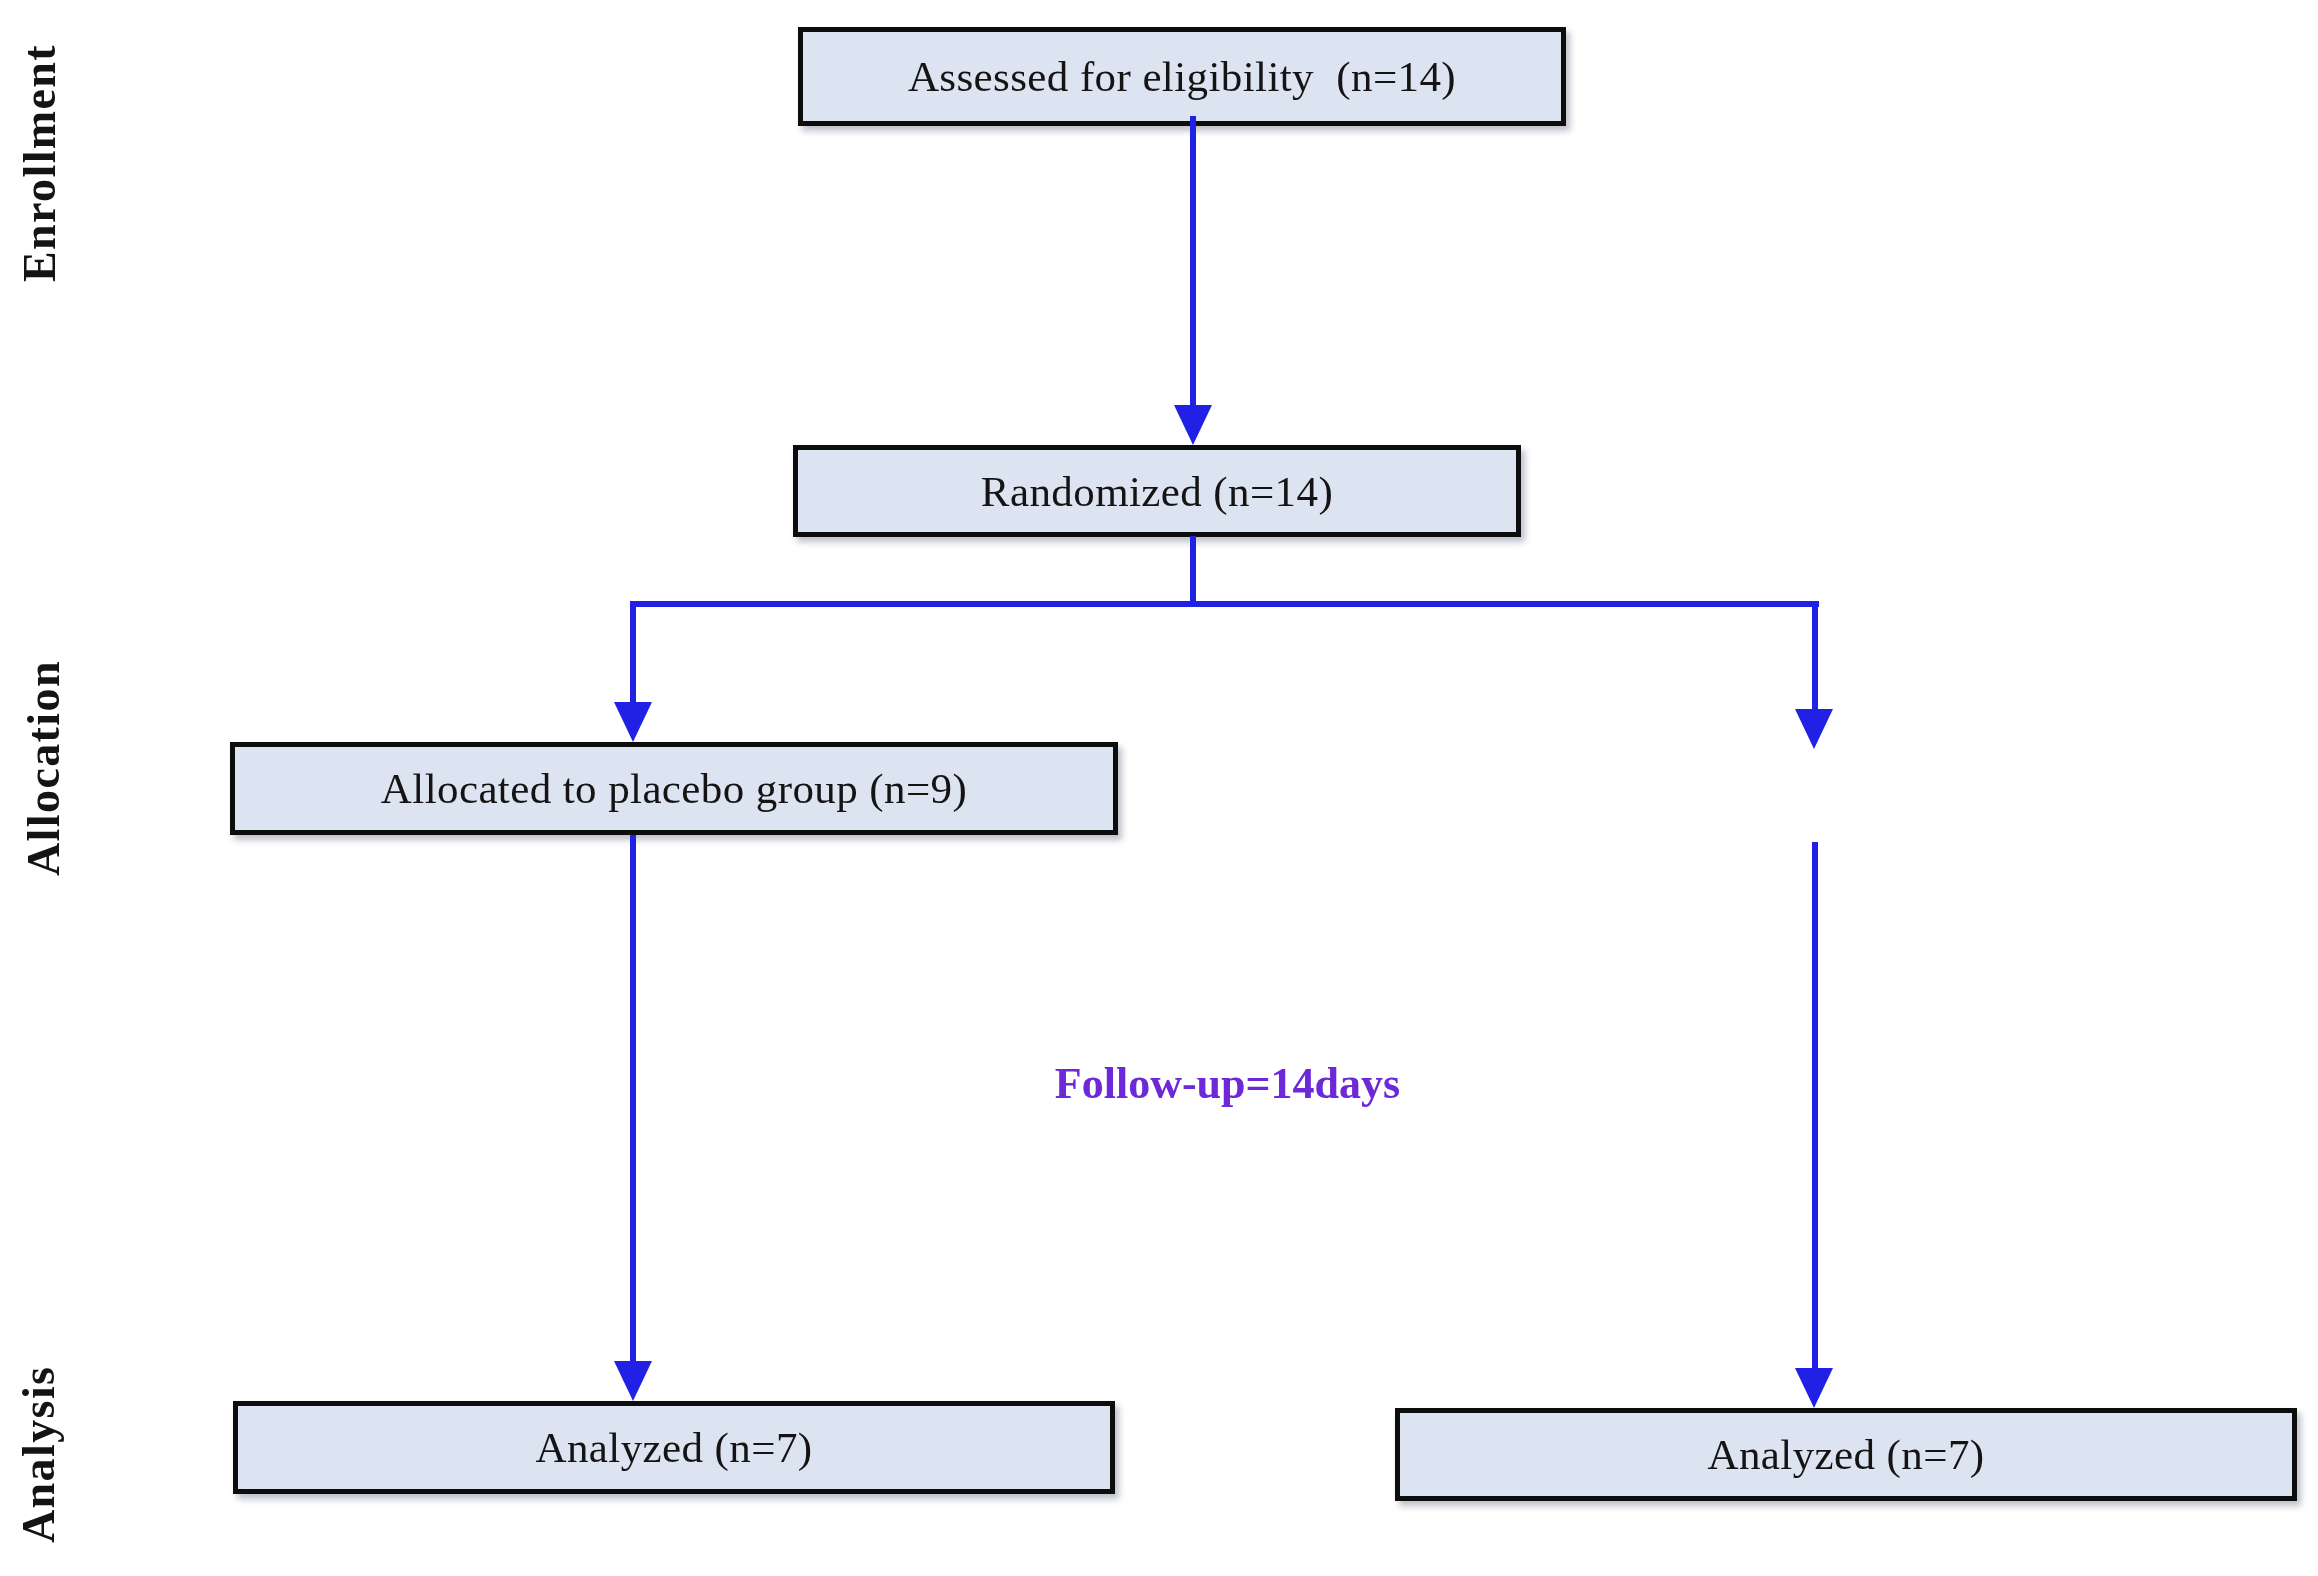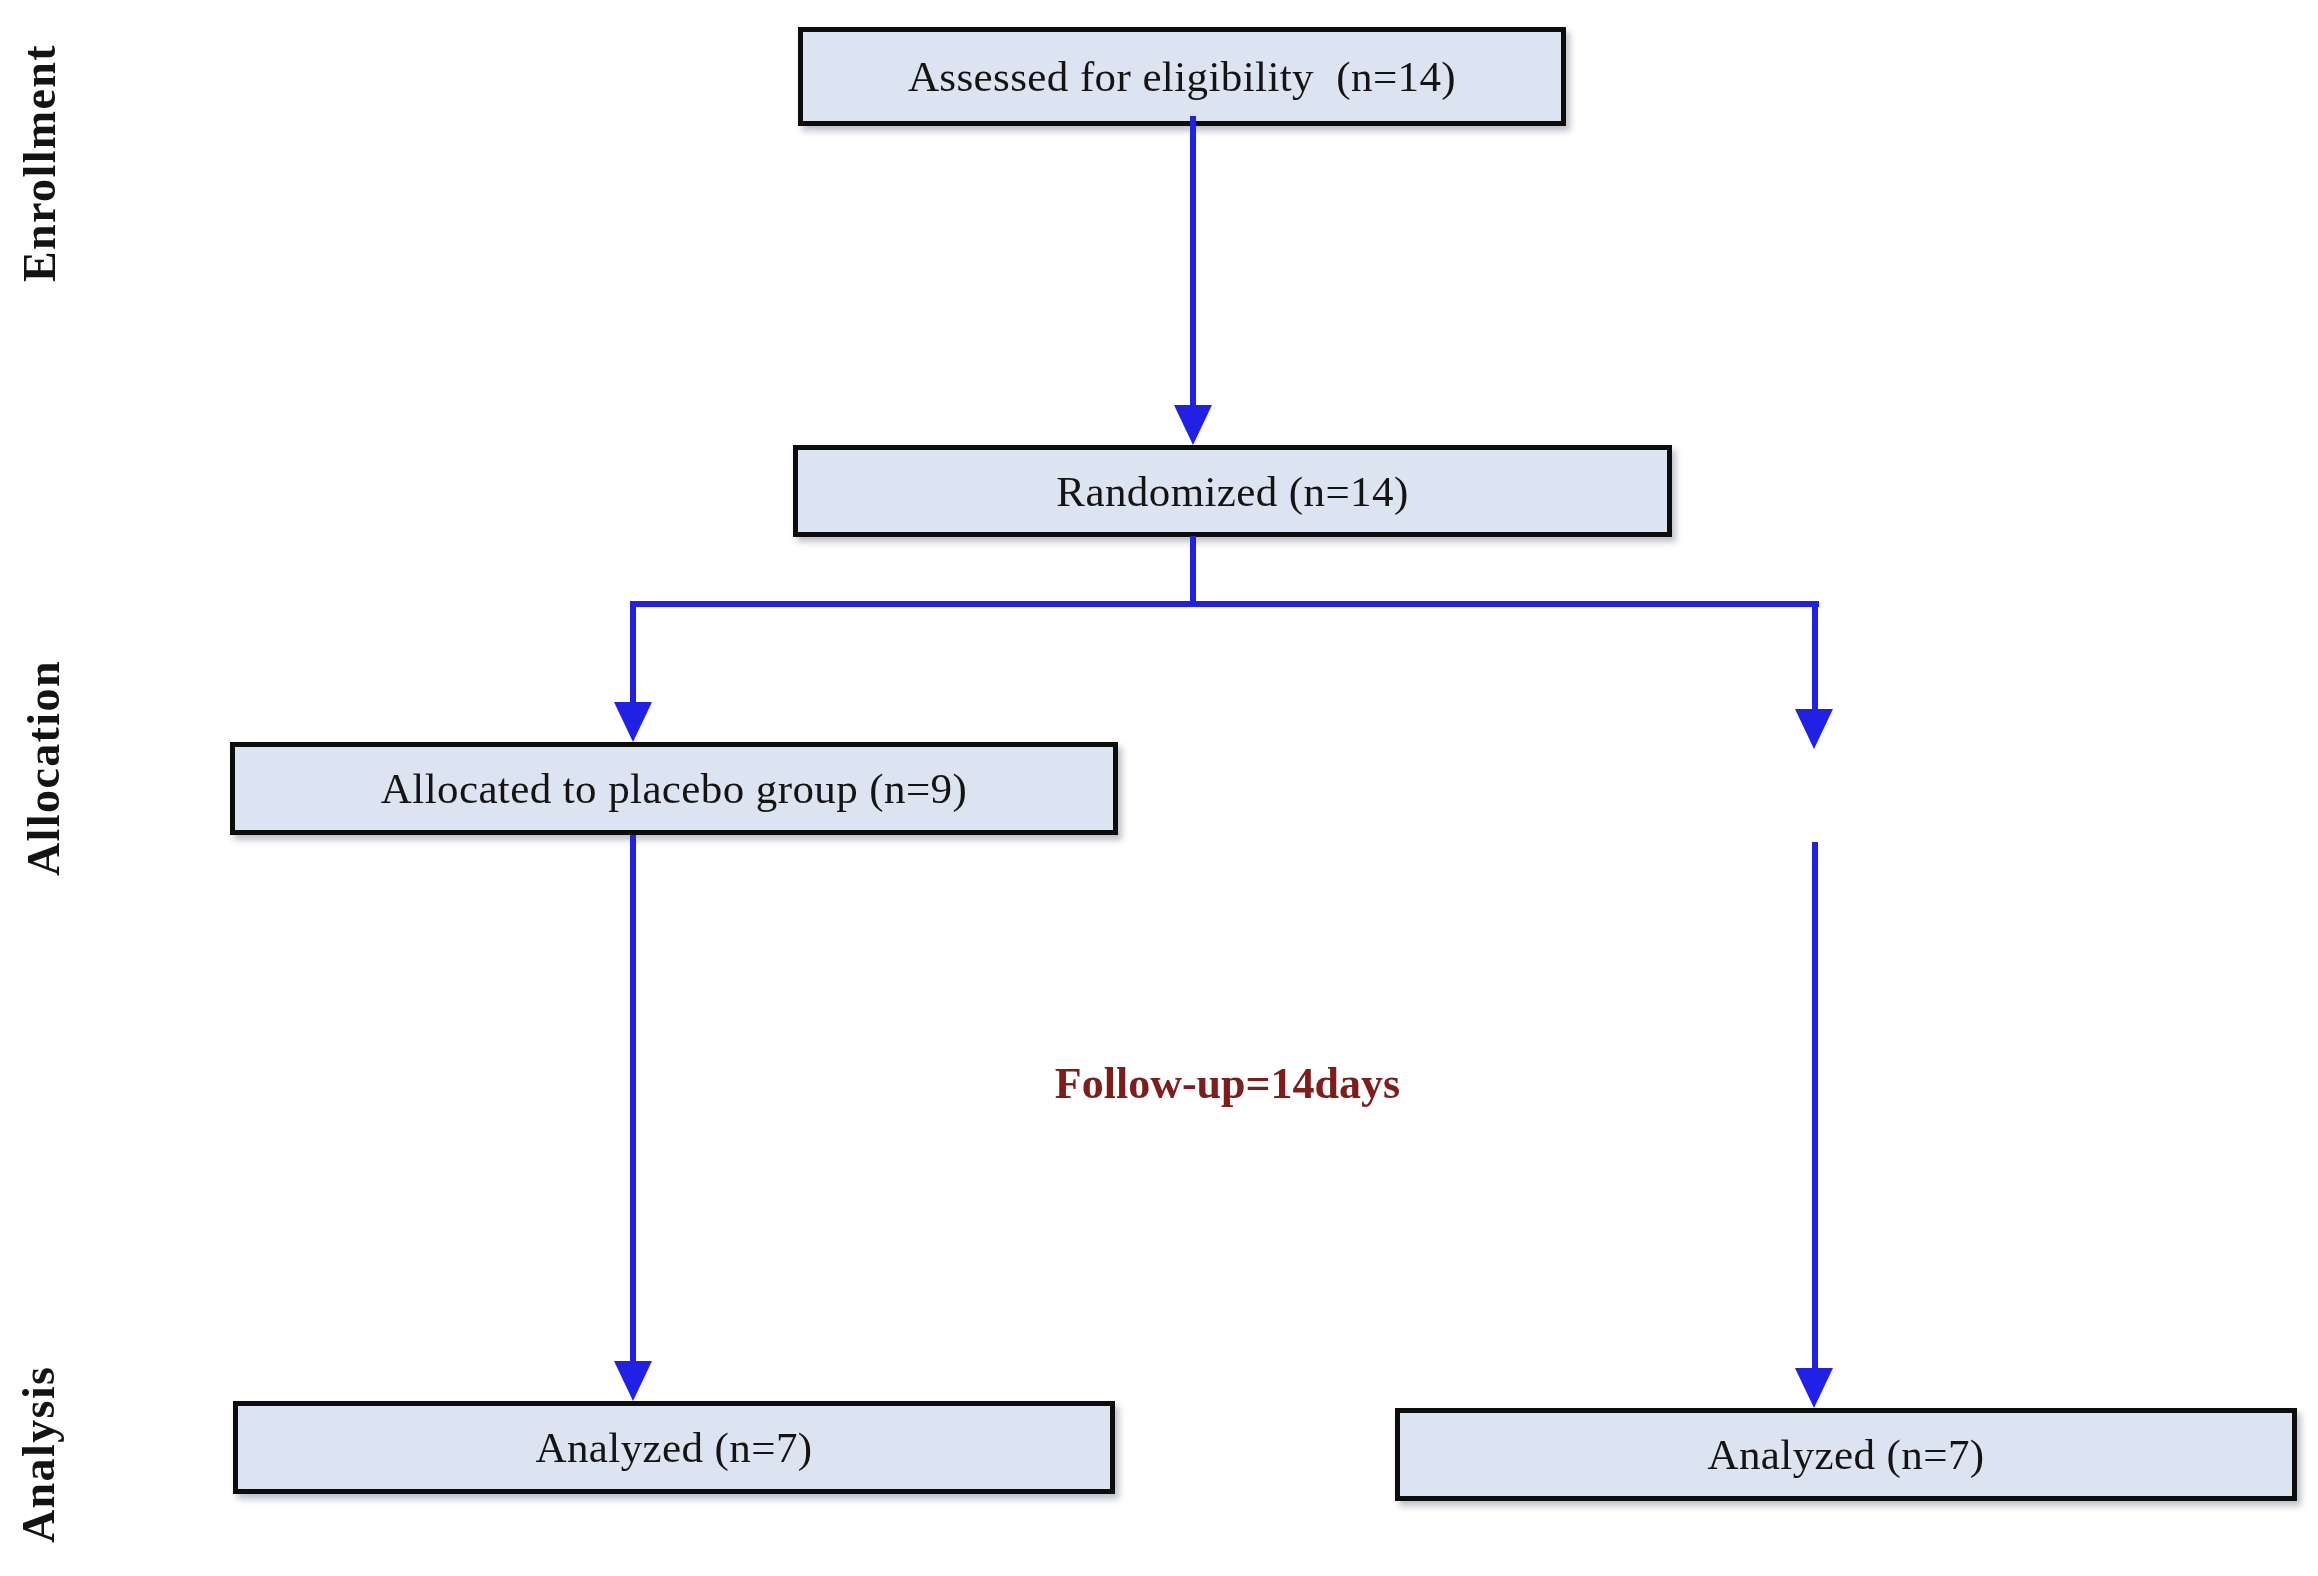--- a/index.html
+++ b/index.html
@@ -62,42 +62,42 @@
     display: flex;
     align-items: center;
     justify-content: center;
   }
 
   
   .followup {
     position: absolute;
     font-weight: bold;
     font-size: 44px;
-    color: #7f1d1d;
+    color: #6d28d9;
     text-align: center;
     white-space: pre;
   }
 </style>
 </head>
 <body>
 
 <div class="canvas">
 
   <div class="stage-label" style="left:13px; top:37px; height:252px;">Enrollment</div>
   <div class="stage-label" style="left:16.5px; top:657px; height:222px;">Allocation</div>
   <div class="stage-label" style="left:11.5px; top:1353px; height:202px;">Analysis</div>
 
   <div class="box" style="left:798px; top:27px; width:768px; height:99px;">
     <span class="box-label">Assessed for eligibility  (n=14)</span>
   </div>
 
   <div class="stem" style="left:1190px; top:116px; height:292px;"></div>
   <div class="arrowhead" style="left:1174px; top:405px;"></div>
 
-  <div class="box" style="left:793px; top:445px; width:879px; height:92px;">
+  <div class="box" style="left:793px; top:445px; width:728px; height:92px;">
     <span class="box-label">Randomized (n=14)</span>
   </div>
 
   <div class="stem" style="left:1190px; top:536px; height:69px;"></div>
   <div class="hline" style="left:630px; top:601px; width:1189px;"></div>
 
   <div class="stem" style="left:630px; top:601px; height:102px;"></div>
   <div class="arrowhead" style="left:614px; top:702px;"></div>
 
   <div class="stem" style="left:1812px; top:601px; height:109px;"></div>

